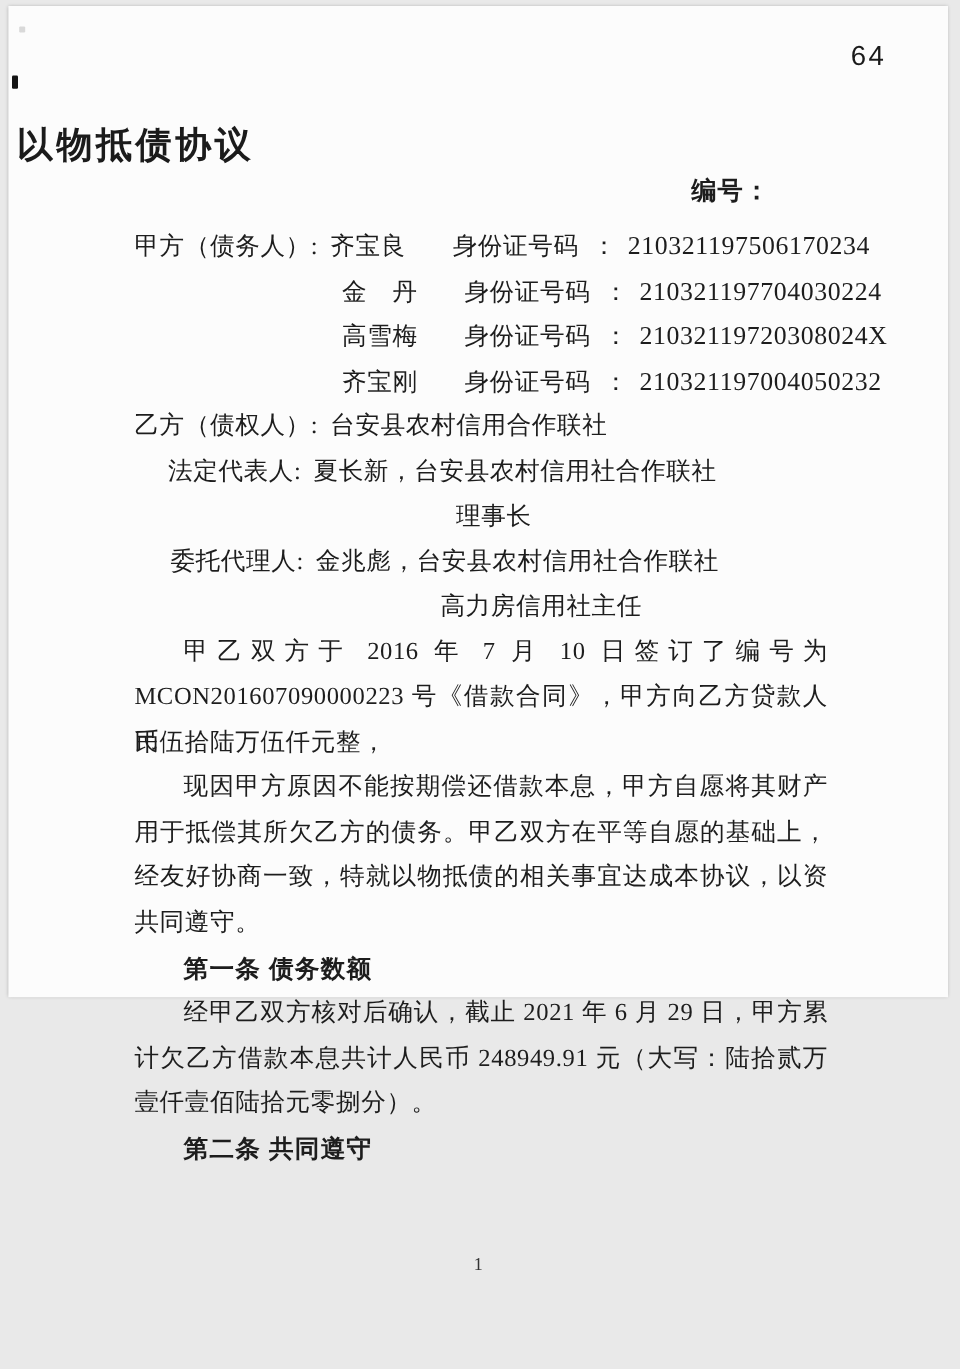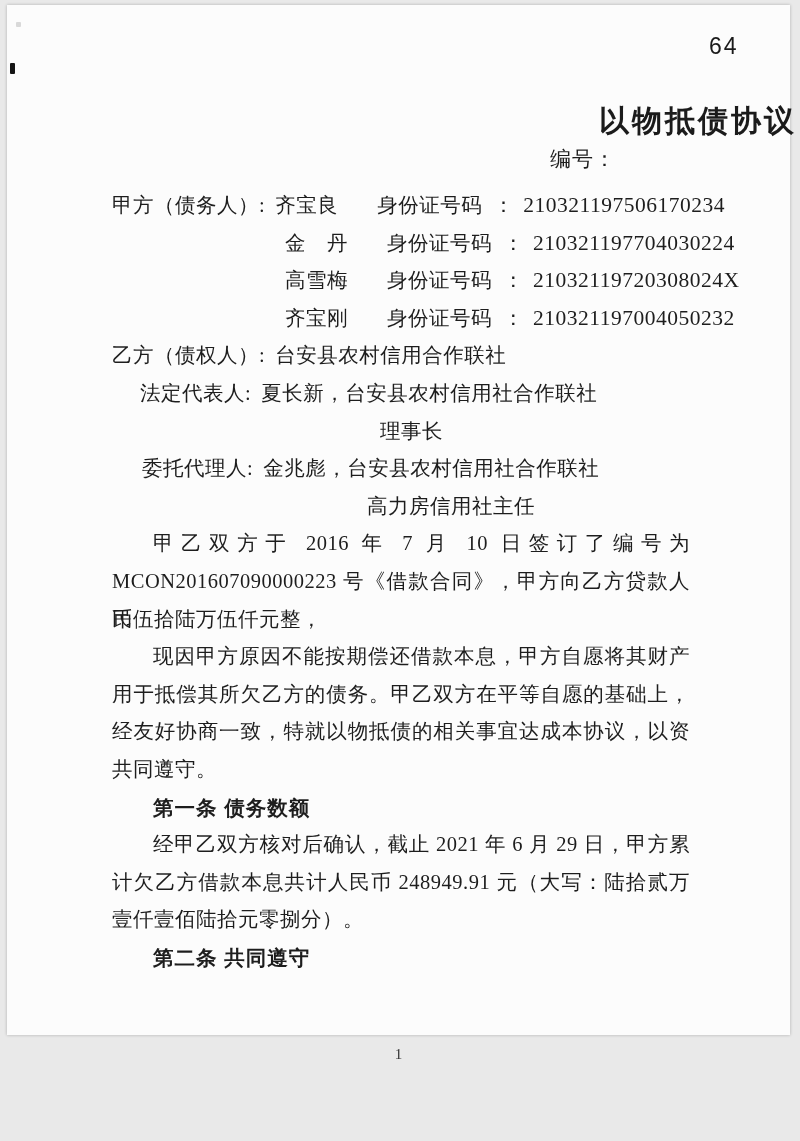--- a/index.html
+++ b/index.html
@@ -9,21 +9,21 @@
     height: 1141px;
     background: #e9e9e9;
     overflow: hidden;
     font-family: "Liberation Serif", "DejaVu Serif", serif;
   }
   .page {
     position: absolute;
     left: 7px;
     top: 5px;
     width: 783px;
-    height: 1030px;
+    height: 826px;
     background: #fcfcfc;
     box-shadow: 0 0 3px rgba(0,0,0,0.25);
     color: #1d1d1d;
   }
   .corner-number {
     position: absolute;
     left: 702px;
     top: 28px;
     font-family: "Liberation Sans", "DejaVu Sans", sans-serif;
     font-size: 23px;
@@ -46,34 +46,34 @@
     width: 5px;
     height: 11px;
     background: #141414;
     border-radius: 1px;
   }
   .doc-title {
     position: absolute;
     left: 0;
     right: 0;
     top: 96px;
-    text-align: right;
+    text-align: left;
     transform: translateX(7px);
     font-family: "Liberation Sans", "DejaVu Sans", sans-serif;
     font-weight: 700;
     font-size: 30px;
     letter-spacing: 3px;
     color: #1b1b1b;
   }
   .serial-label {
     position: absolute;
-    left: 543px;
+    left: 569px;
     top: 140px;
     font-family: "Liberation Sans", "DejaVu Sans", sans-serif;
-    font-weight: 400;
+    font-weight: 700;
     font-size: 21px;
     letter-spacing: 1px;
   }
   .content {
     position: absolute;
     left: 105px;
     top: 182px;
     width: 578px;
   }
   .line {

